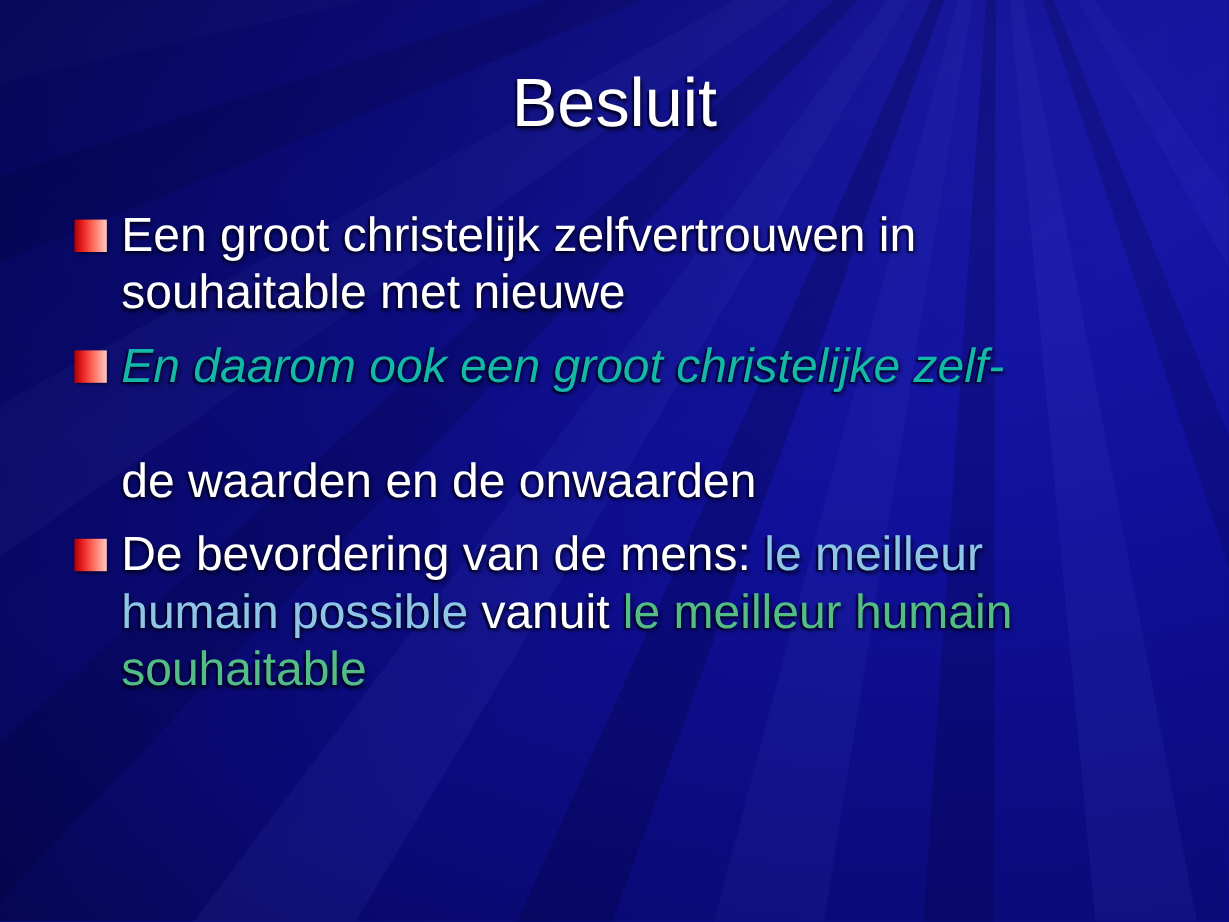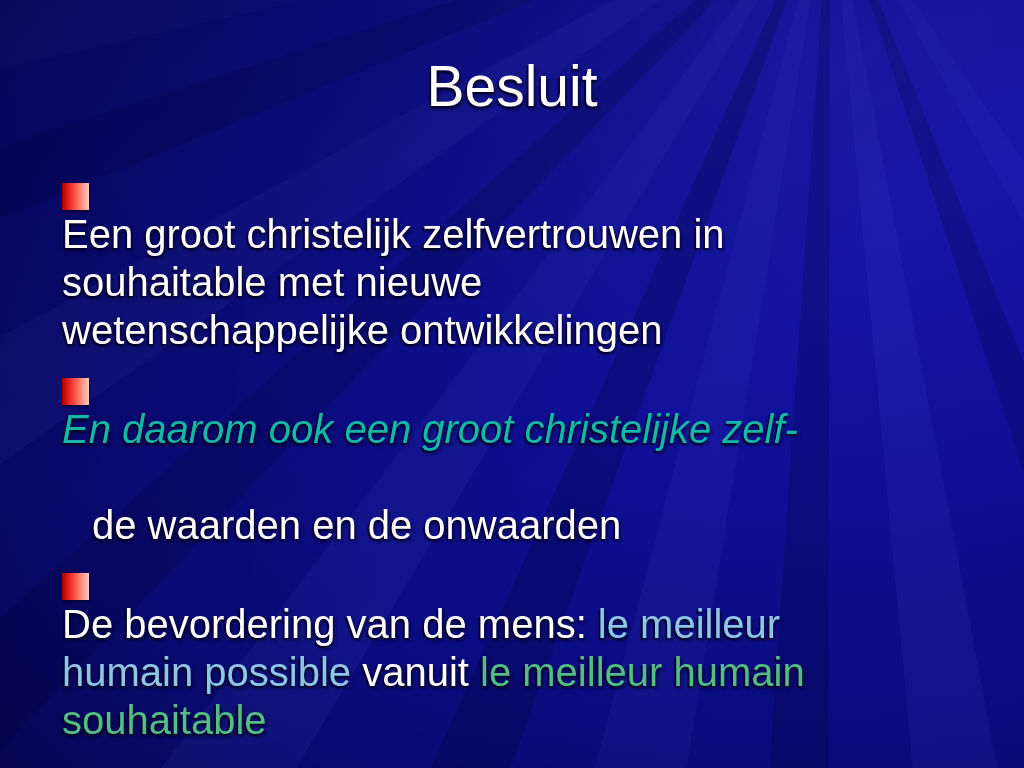--- a/index.html
+++ b/index.html
@@ -41,21 +41,20 @@
   .bullet-list {
     position: absolute;
     top: 172px;
     left: 62px;
     width: 910px;
   }
   .bullet-row {
     display: flex;
     align-items: flex-start;
     margin-bottom: 13px;
-    flex-direction: column;
   }
   .bullet-marker {
     flex: 0 0 auto;
     width: 27px;
     height: 27px;
     margin-top: 11px;
     margin-right: 12px;
     background: linear-gradient(to right, #a80000 0%, #e82020 25%, #ff7060 60%, #ffc9c2 100%);
     box-shadow: 1px 2px 2px rgba(0,0,30,0.55);
   }
@@ -121,24 +120,24 @@
   </g>
   <rect x="0" y="0" width="1024" height="768" fill="url(#cornerDark)"></rect>
 </svg>
 
 <div class="slide">
   <div class="slide-title">Besluit</div>
 
   <div class="bullet-list" id="bullet-list">
       <div class="bullet-row">
         <span class="bullet-marker"></span>
-        <div class="bullet-text"><span style="color: rgb(255, 255, 255);">Een groot christelijk zelfvertrouwen in</span><br><span style="color: rgb(255, 255, 255);">souhaitable met nieuwe</span><br><span style="color: rgb(255, 255, 255);">wetenschappelijke ontwikkelingen</span></div>
+        <div class="bullet-text"><span style="color: rgb(255, 255, 255);">Een groot christelijk zelfvertrouwen in</span><br><span style="color: rgb(255, 255, 255);">souhaitable met nieuwe</span><br></div>
       </div>
       <div class="bullet-row">
         <span class="bullet-marker"></span>
-        <div class="bullet-text"><span style="color: #14b8a6; font-style: italic;">En daarom ook een groot christelijke zelf-</span><br><br><span style="color: rgb(255, 255, 255); margin-left: 30px;">de waarden en de onwaarden</span></div>
+        <div class="bullet-text"><span style="color: #14b8a6; font-style: italic;">En daarom ook een groot christelijke zelf-</span><br><br><span style="color: rgb(255, 255, 255);">de waarden en de onwaarden</span></div>
       </div>
       <div class="bullet-row">
         <span class="bullet-marker"></span>
         <div class="bullet-text"><span style="color: rgb(255, 255, 255);">De bevordering van de mens: </span><span style="color: rgb(143, 198, 232);">le meilleur</span><br><span style="color: rgb(143, 198, 232);">humain possible </span><span style="color: rgb(255, 255, 255);">vanuit </span><span style="color: rgb(83, 189, 133);">le meilleur humain</span><br><span style="color: rgb(83, 189, 133);">souhaitable</span></div>
       </div>
     </div>
 </div>
 
 </body></html>

